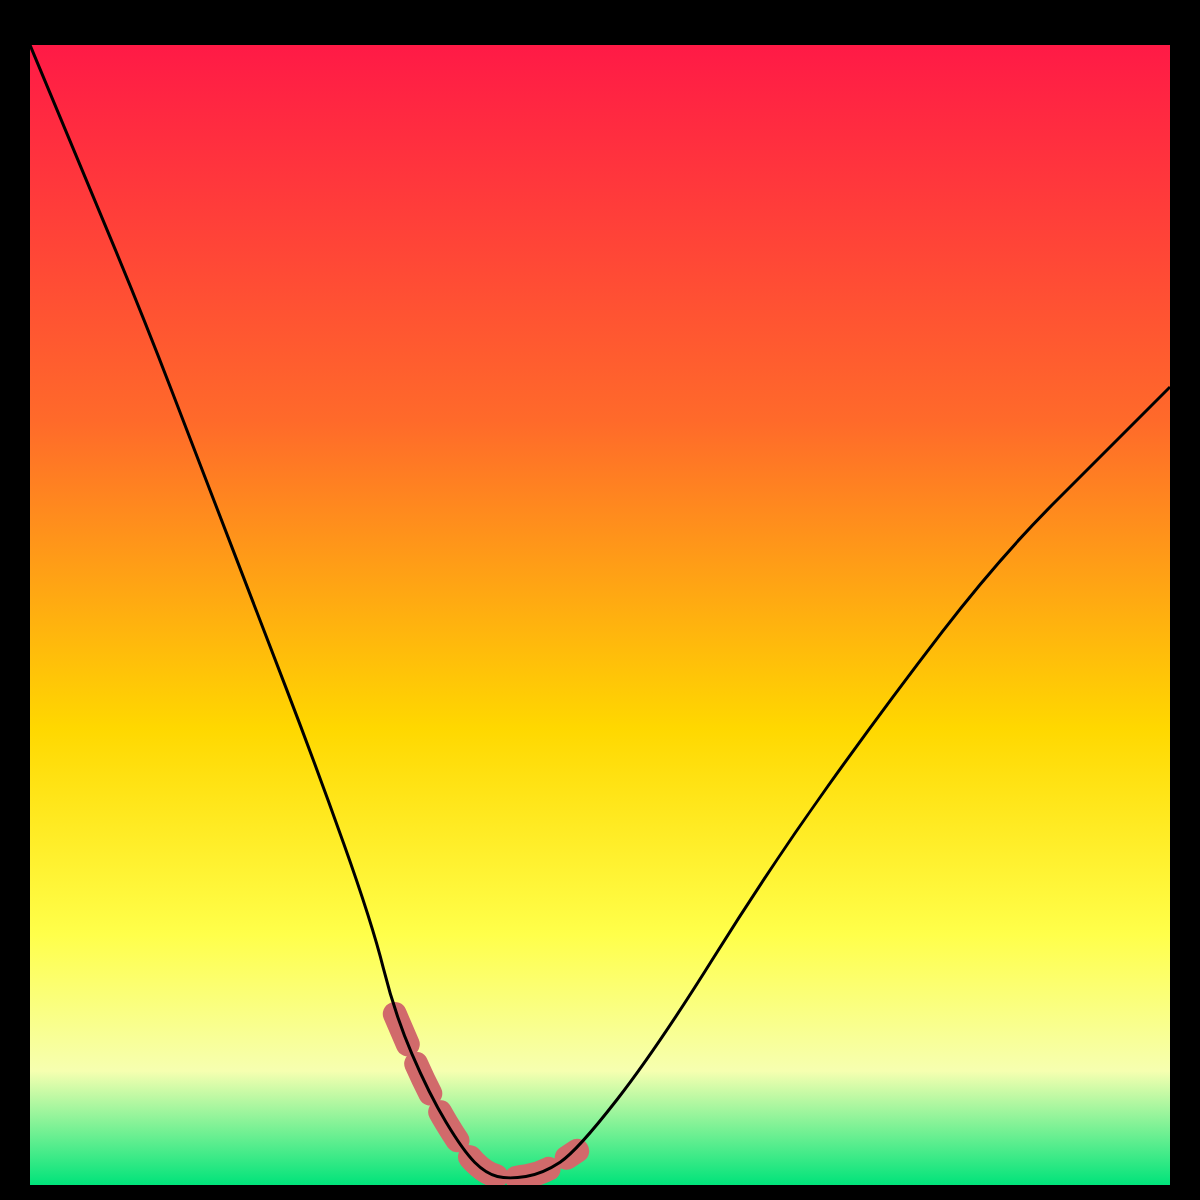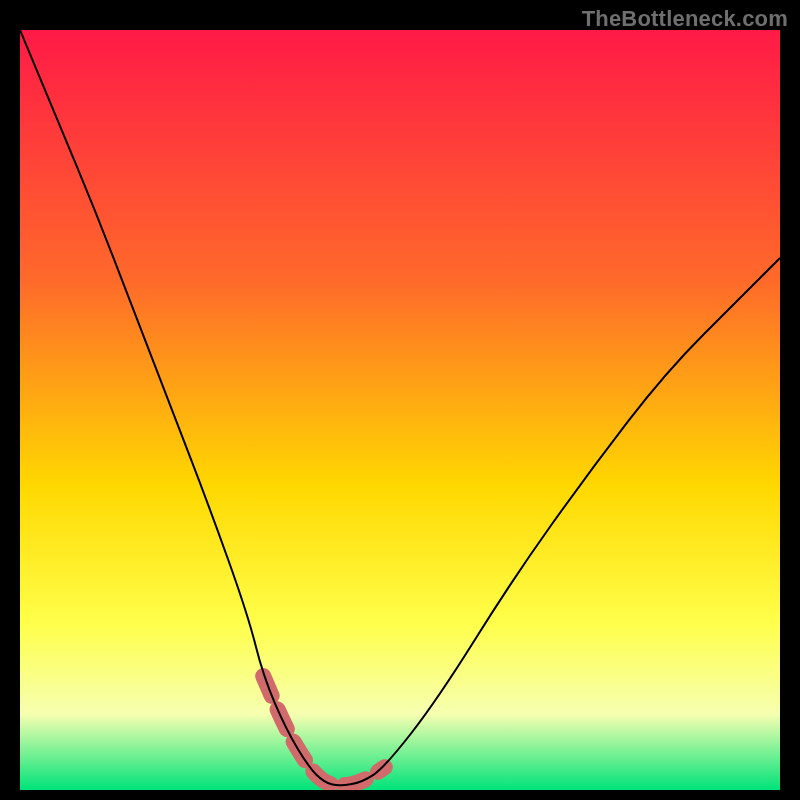--- a/index.html
+++ b/index.html
@@ -47,21 +47,20 @@
     stroke-linecap: round;
     stroke-linejoin: round;
     stroke-dasharray: 22 14;
   }
 </style>
 </head>
 <body>
 
 <div class="stage">
 
-  <div class="watermark">TheBottleneck.com</div>
 
   <svg class="plot" viewBox="0 0 800 800">
     <defs>
       <linearGradient id="bg-grad" x1="0" y1="0" x2="0" y2="1">
         <stop id="g0" offset="0%" stop-color="#ff1a46"></stop>
         <stop id="g1" offset="33%" stop-color="#ff6a2a"></stop>
         <stop id="g2" offset="60%" stop-color="#ffd800"></stop>
         <stop id="g3" offset="78%" stop-color="#ffff4a"></stop>
         <stop id="g4" offset="90%" stop-color="#f6ffb0"></stop>
         <stop id="g5" offset="100%" stop-color="#00e37a"></stop>

